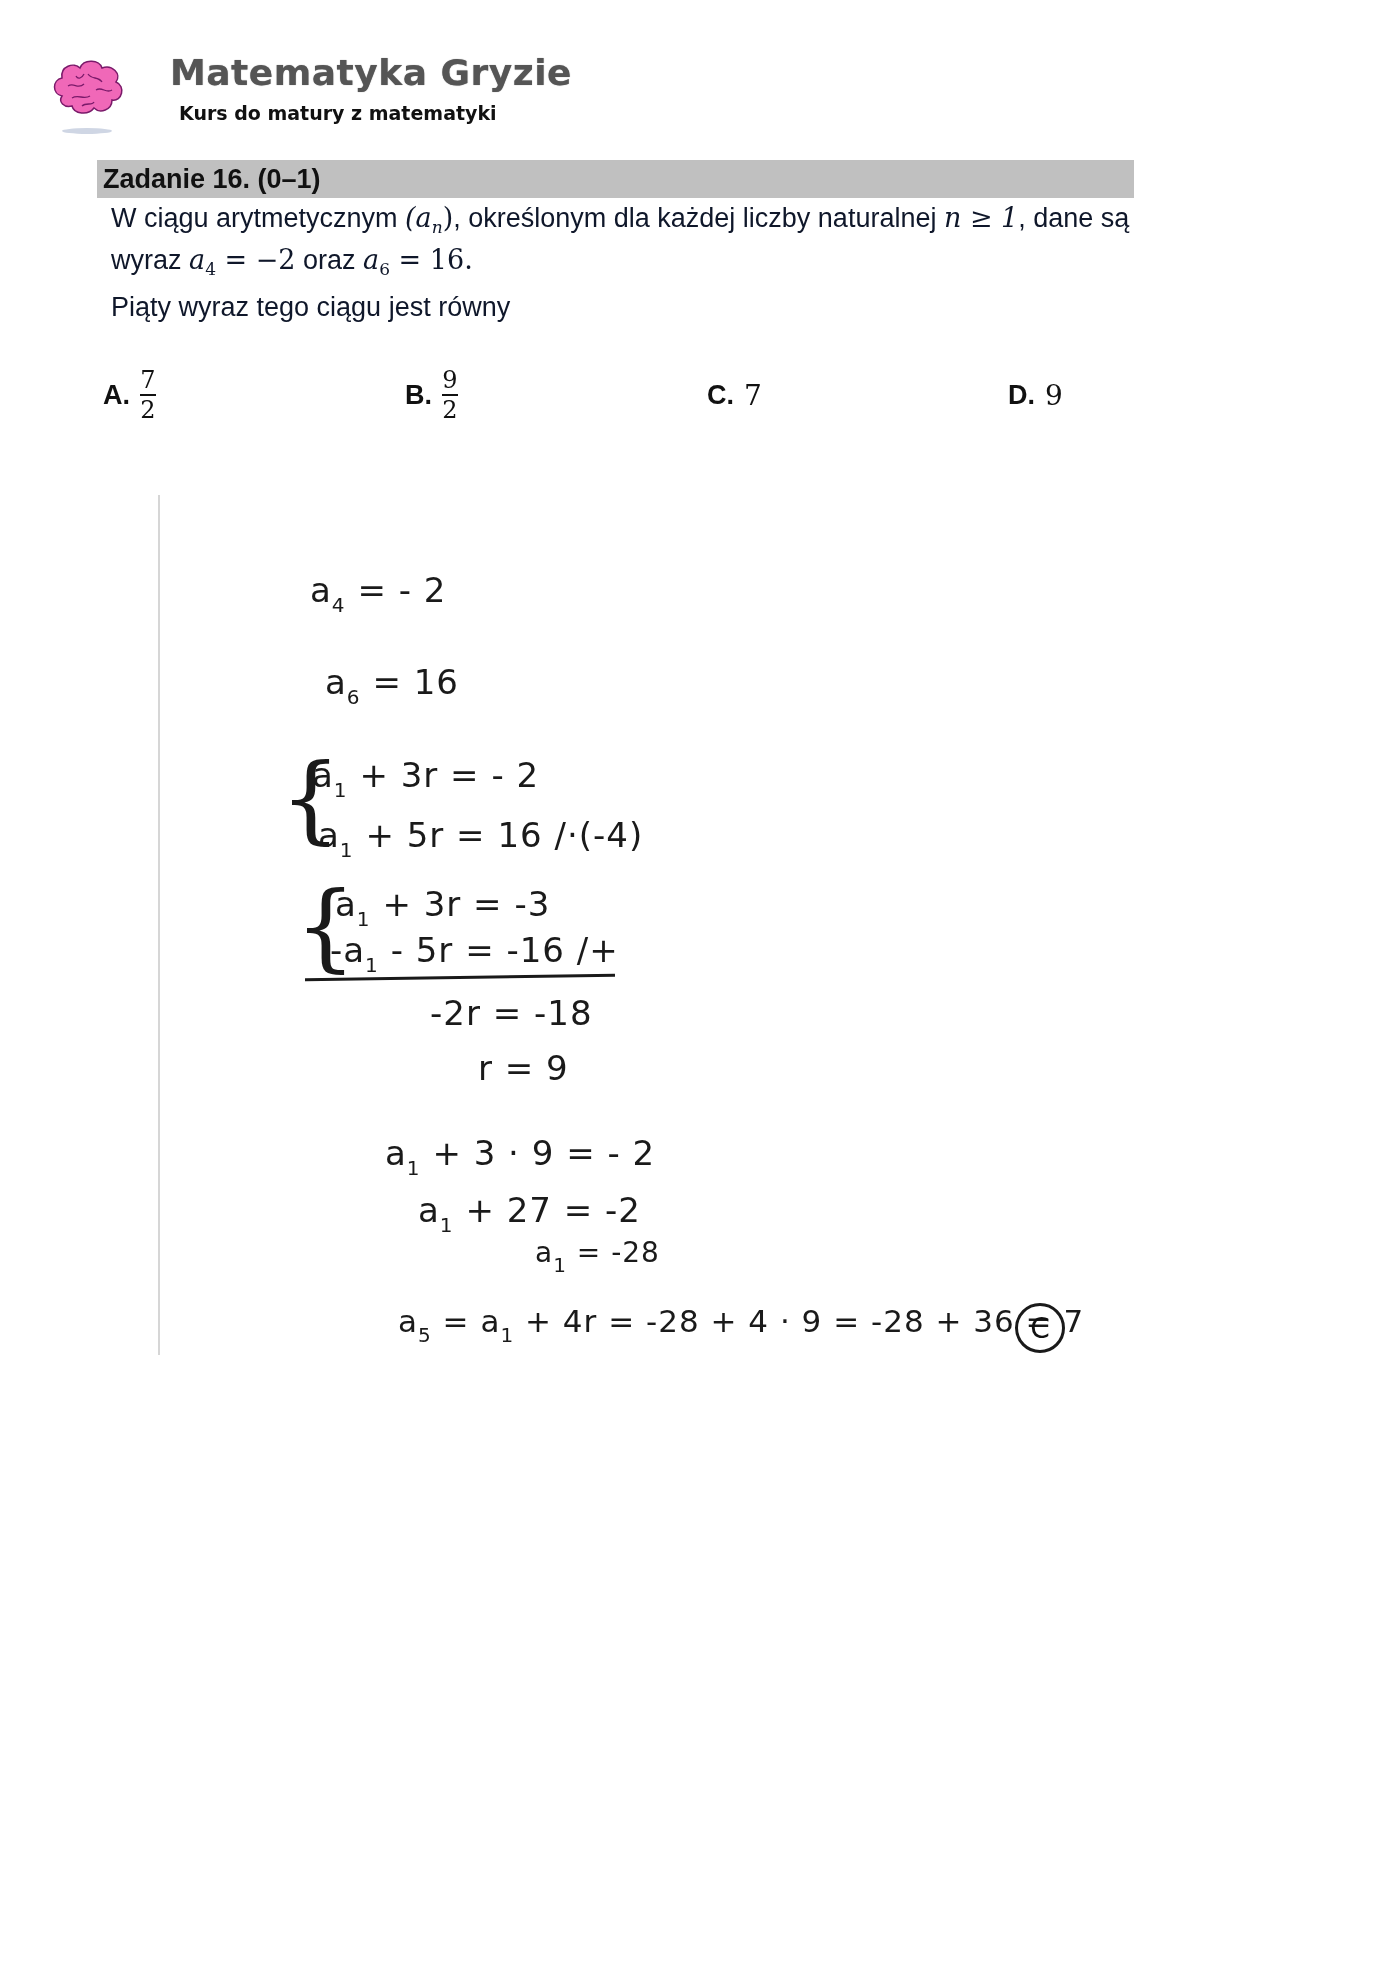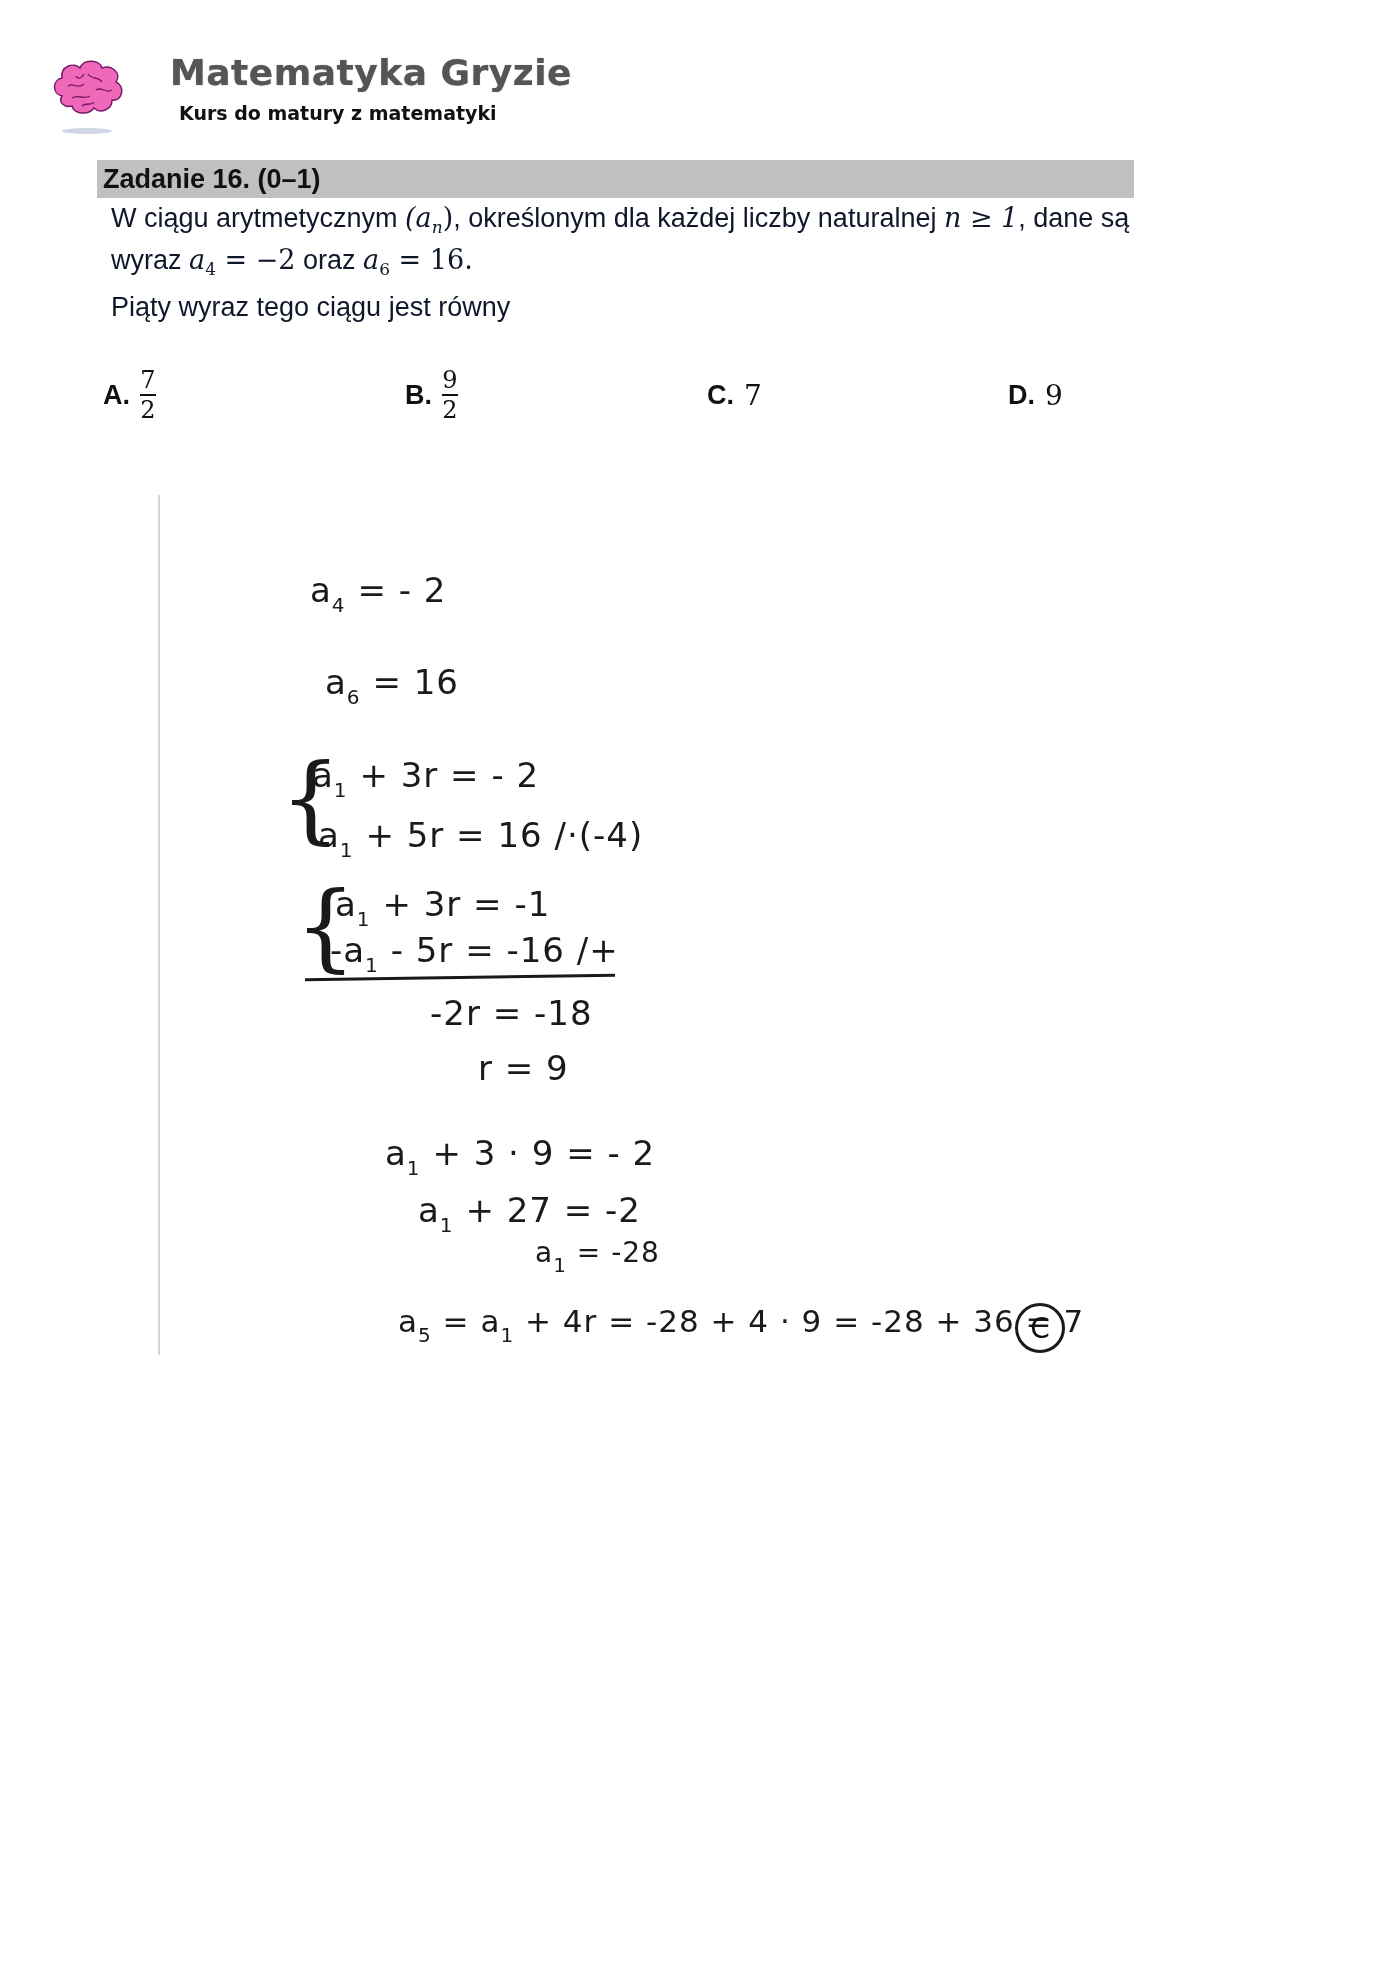--- a/index.html
+++ b/index.html
@@ -95,21 +95,21 @@
 <div class="brace" style="left:280px; top:750px;">{</div>
 <div class="hw" style="left:312px; top:755px;">
   <span>a</span><span class="hws">1</span><span> + 3r = - 2</span>
 </div>
 <div class="hw" style="left:318px; top:815px;">
   <span>a</span><span class="hws">1</span><span> + 5r = 16 /·(-4)</span>
 </div>
 
 <div class="brace" style="left:295px; top:878px;">{</div>
 <div class="hw" style="left:335px; top:884px;">
-  <span>a</span><span class="hws">1</span><span> + 3r = -1</span>
+  <span>a</span><span class="hws">1</span><span> + 3r = -3</span>
 </div>
 <div class="hw" style="left:330px; top:930px;">
   <span>-a</span><span class="hws">1</span><span> - 5r = -16   /+</span>
 </div>
 <div class="sum-line"></div>
 <div class="hw" style="left:430px; top:993px;">-2r = -18</div>
 <div class="hw" style="left:478px; top:1048px;">r = 9</div>
 
 <div class="hw" style="left:385px; top:1133px;">
   <span>a</span><span class="hws">1</span><span> + 3 · 9 = - 2</span>

